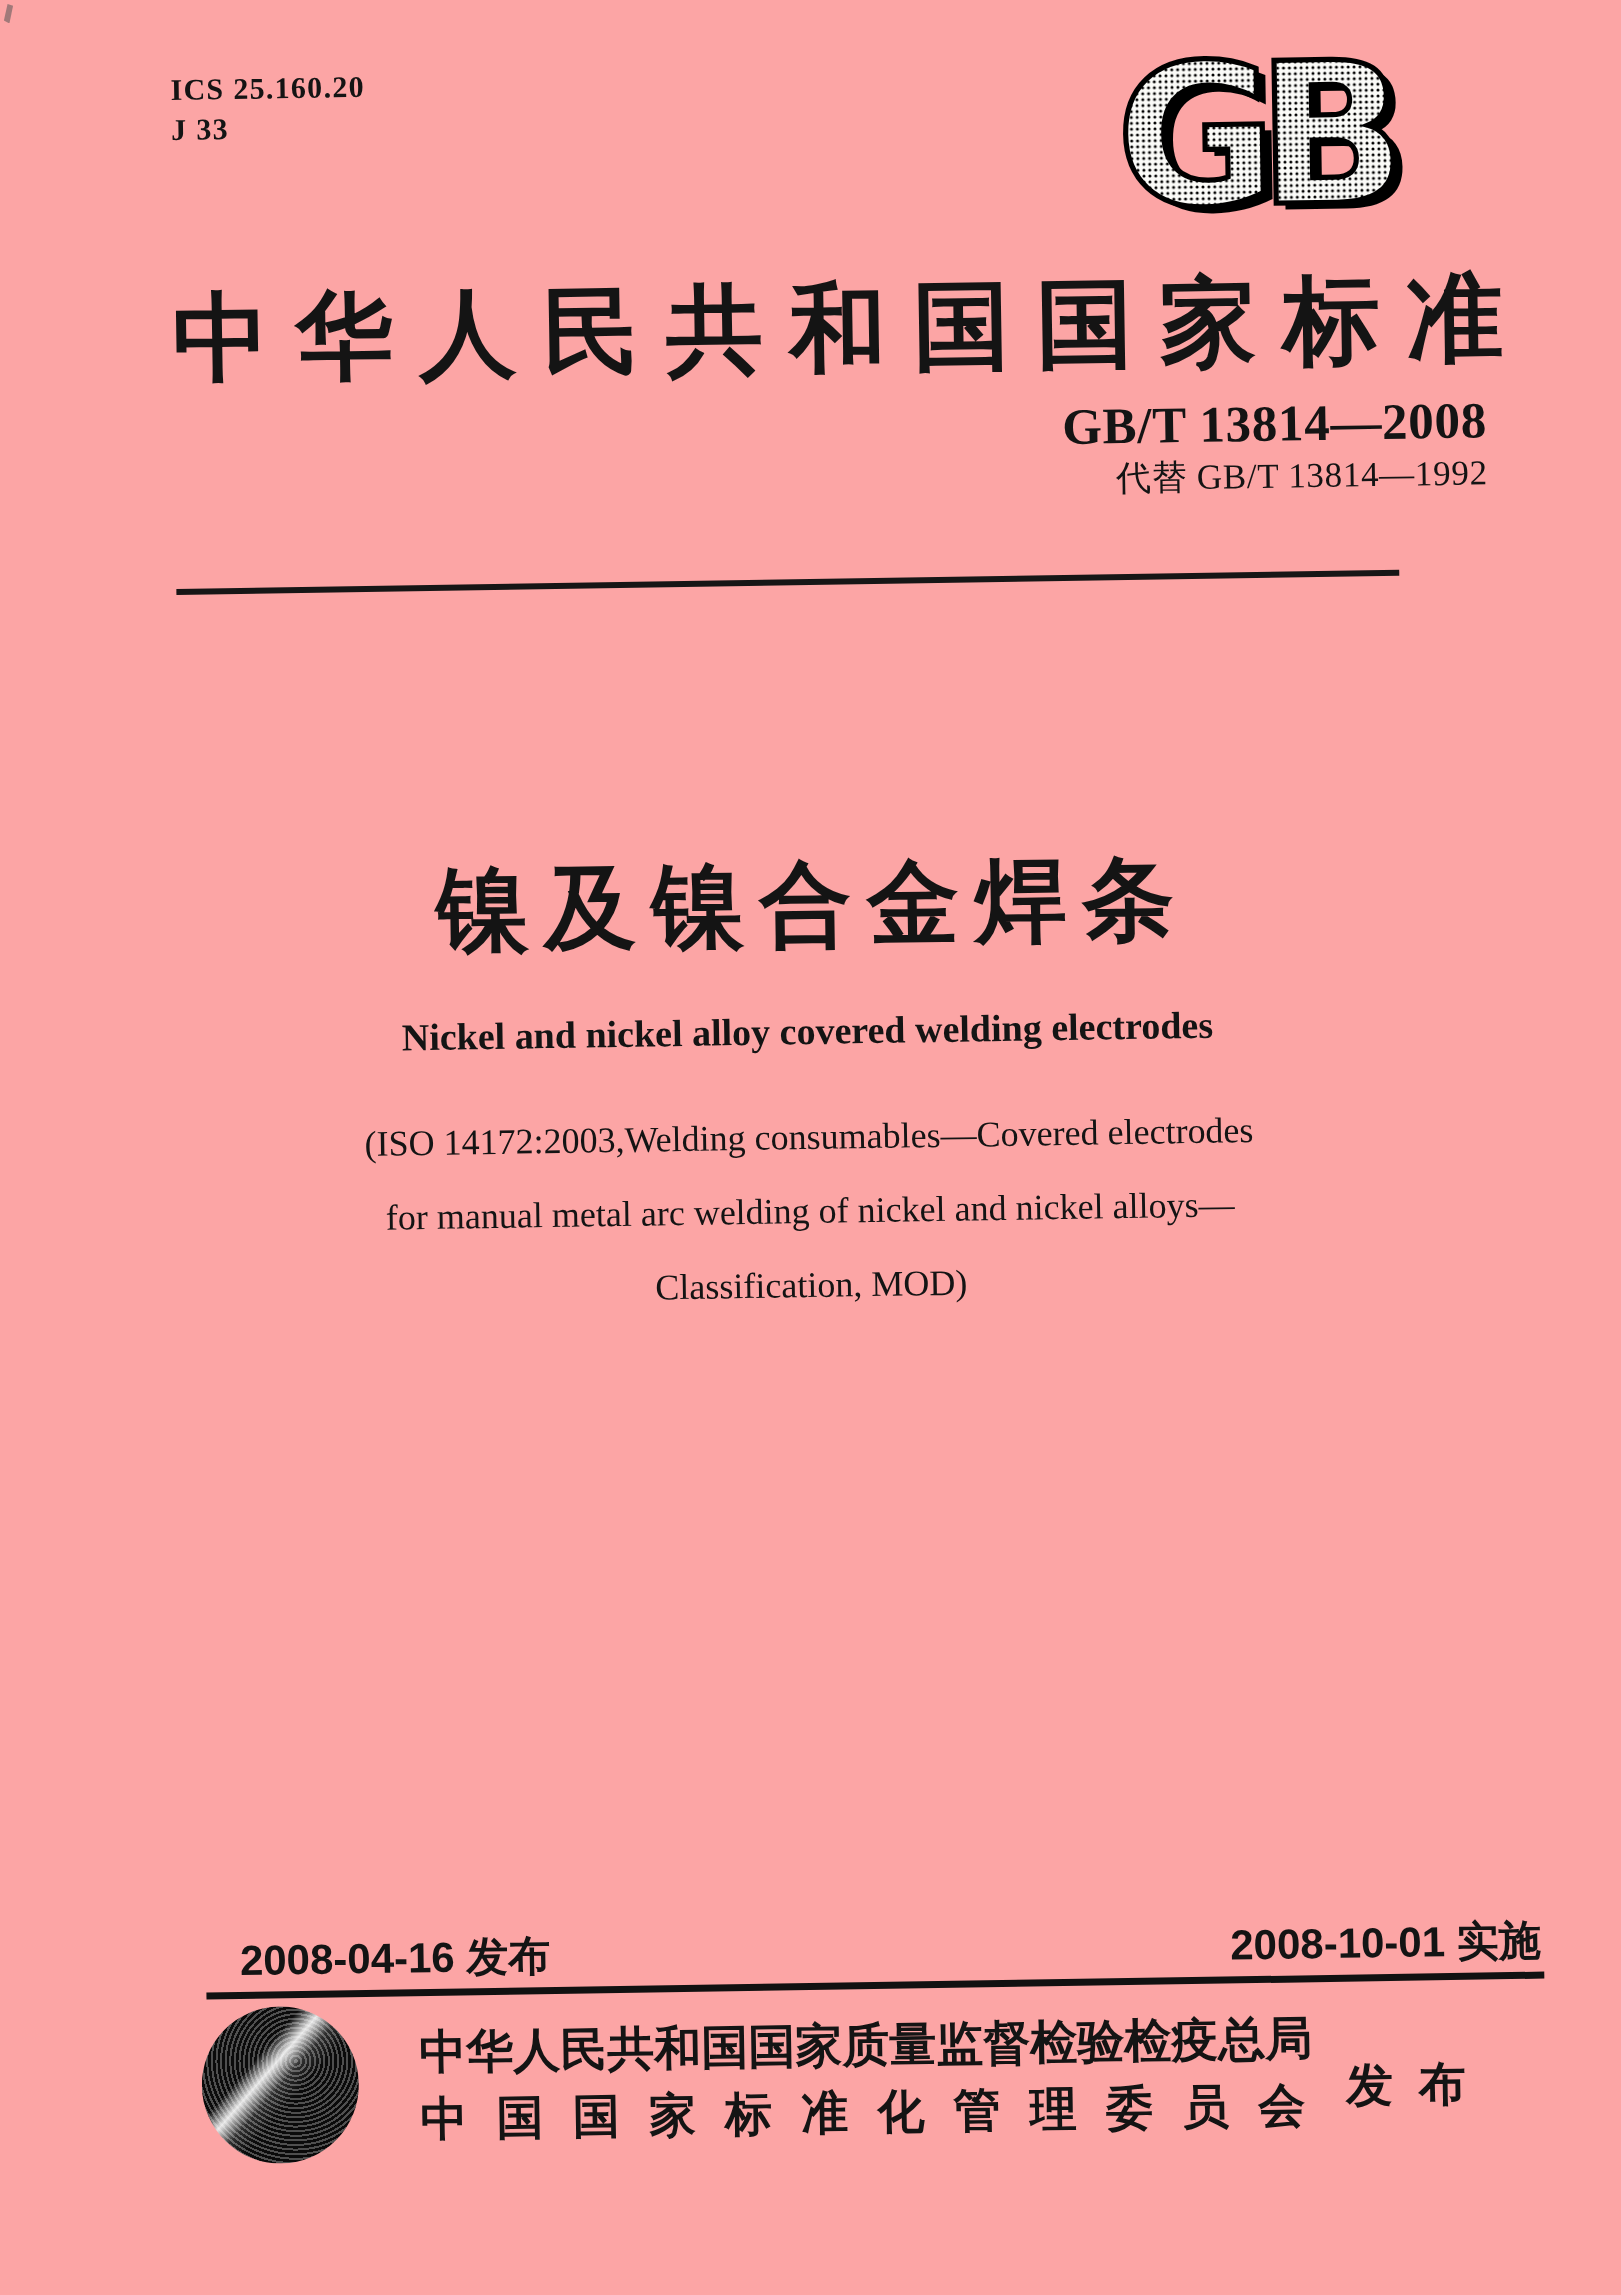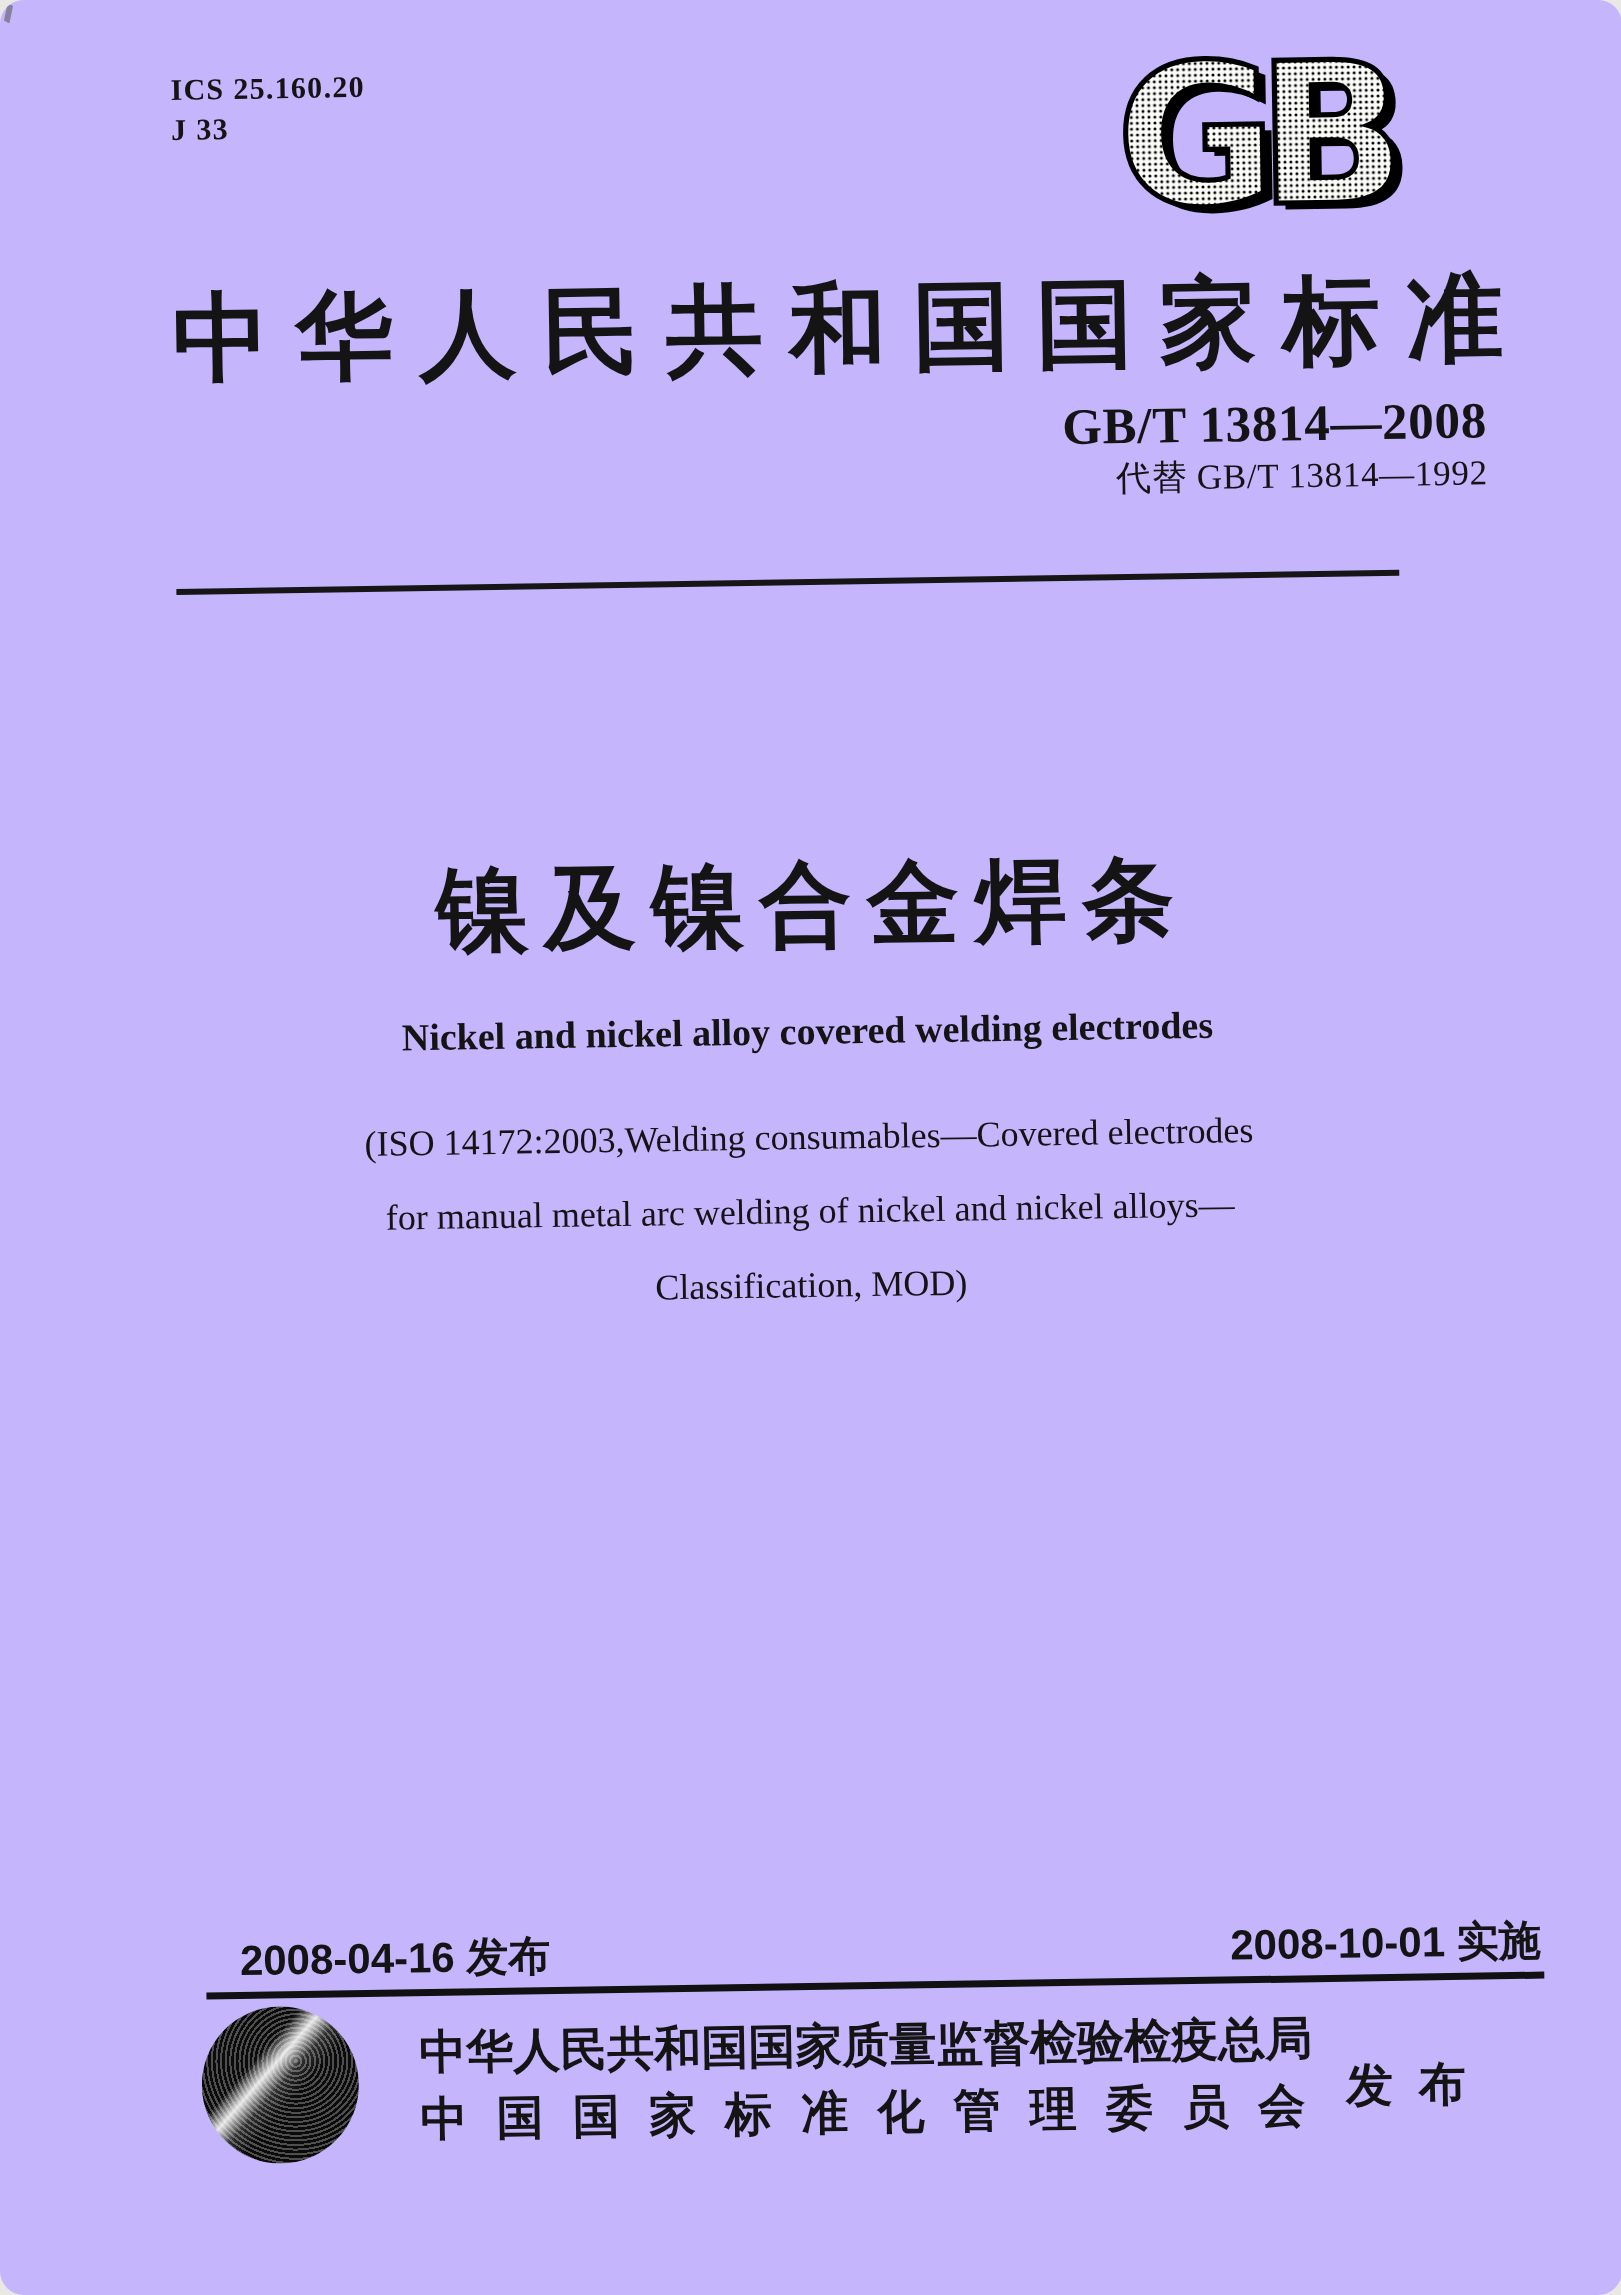--- a/index.html
+++ b/index.html
@@ -6,23 +6,22 @@
   body{
     width:1622px;height:2295px;
     background:#e9e8e4;
     font-family:"Liberation Serif","DejaVu Serif",serif;
     color:#141414;
     overflow:hidden;
   }
   .page{
     position:relative;
     width:1622px;height:2295px;
-    background:#c4b5fd;
+    background:#fca5a5;
     overflow:hidden;
-    border-radius:24px;
   }
   .tilt{
     position:absolute;inset:0;
     transform:rotate(-0.9deg);
     transform-origin:50% 55%;
   }
 
   
   .ics-block{
     position:absolute;left:189px;top:60px;

